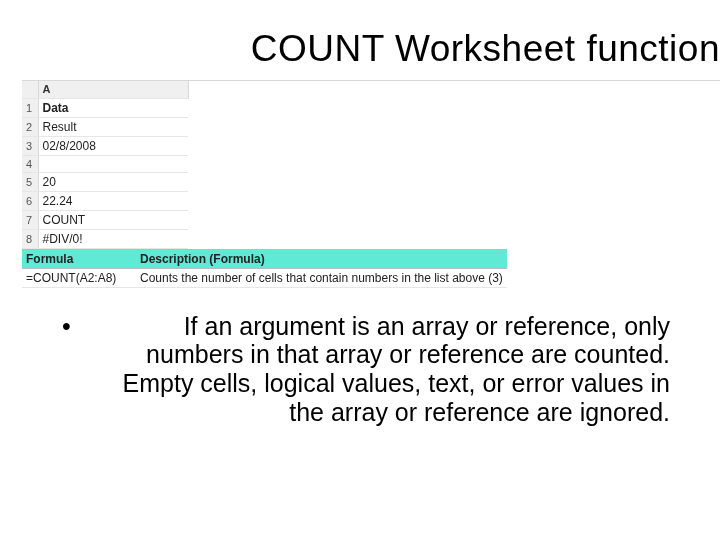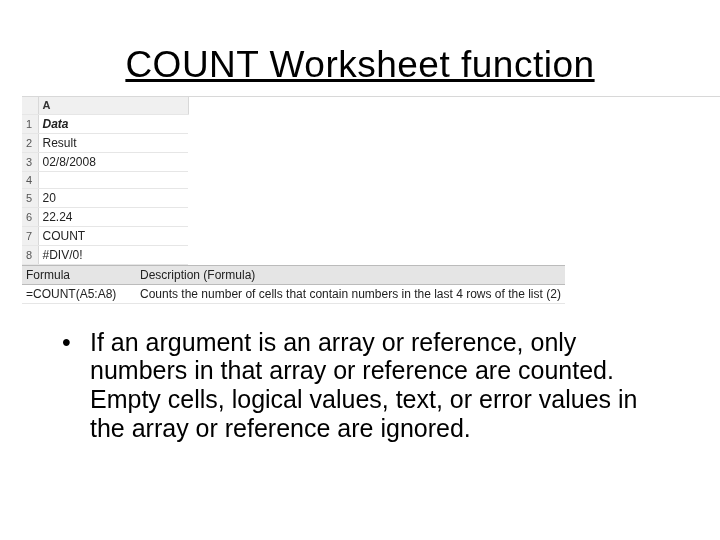--- a/index.html
+++ b/index.html
@@ -12,25 +12,24 @@
     color: #000;
   }
   .slide {
     width: 720px;
     height: 540px;
     position: relative;
     padding: 0;
   }
   .title {
     font-size: 37px;
-    text-align: center;
-    margin: 44px 0 10px 0;
+    text-align: right;
+    margin: 28px 0 10px 0;
     font-weight: normal;
     letter-spacing: 0.5px;
-    text-decoration: underline;
   }
   .sheet {
     margin: 0 0 0 22px;
     border-top: 1px solid #d8d8d8;
     font-size: 12px;
     font-family: "Segoe UI", Tahoma, Arial, sans-serif;
     color: #222;
   }
   .sheet table {
     border-collapse: collapse;
@@ -61,25 +60,25 @@
     font-size: 11px;
     padding-left: 4px;
     text-align: left;
   }
   .corner {
     background: #f0f0f0;
     border-right: 1px solid #d8d8d8;
     border-bottom: 1px solid #d0d0d0;
     width: 16px;
   }
-  .bold { font-weight: bold; font-style: italic; }
+  .bold { font-weight: bold; }
   .cell-a { width: 150px; }
   .section-head td {
-    background: #e5e5e5;
-    font-weight: normal;
+    background: #5eead4;
+    font-weight: bold;
     border-top: 1px solid #bbb;
     border-bottom: 1px solid #bbb;
   }
   .sheet-wide td {
     white-space: nowrap;
   }
   .col-formula { width: 114px; }
   .col-desc { }
   .bullet-wrap {
     margin: 24px 50px 0 62px;
@@ -89,20 +88,21 @@
     align-items: flex-start;
     font-size: 25px;
     line-height: 1.15;
   }
   .bullet .dot {
     width: 28px;
     flex: 0 0 28px;
   }
   .bullet .text {
     flex: 1;
+    text-align: right;
   }
 </style>
 </head>
 <body>
 
 <div class="slide">
 
   <h1 class="title">COUNT Worksheet function</h1>
 
   <div class="sheet">
@@ -147,22 +147,22 @@
     </tbody>
       </table>
 
     <table class="sheet-wide">
       <tbody>
           <tr class="section-head">
         <td class="col-formula">Formula</td>
         <td class="col-desc">Description (Formula)</td>
       </tr>
       <tr>
-        <td class="col-formula">=COUNT(A5:A8)</td>
-        <td class="col-desc">Counts the number of cells that contain numbers in the last 4 rows of the list (2)</td>
+        <td class="col-formula">=COUNT(A2:A8)</td>
+        <td class="col-desc">Counts the number of cells that contain numbers in the list above (3)</td>
       </tr>
     </tbody>
       </table>
   </div>
 
   <div class="bullet-wrap">
     <div class="bullet">
       <span class="dot">•</span>
       <span class="text">If an argument is an array or reference, only numbers in that array or reference are counted. Empty cells, logical values, text, or error values in the array or reference are ignored.</span>
     </div>

